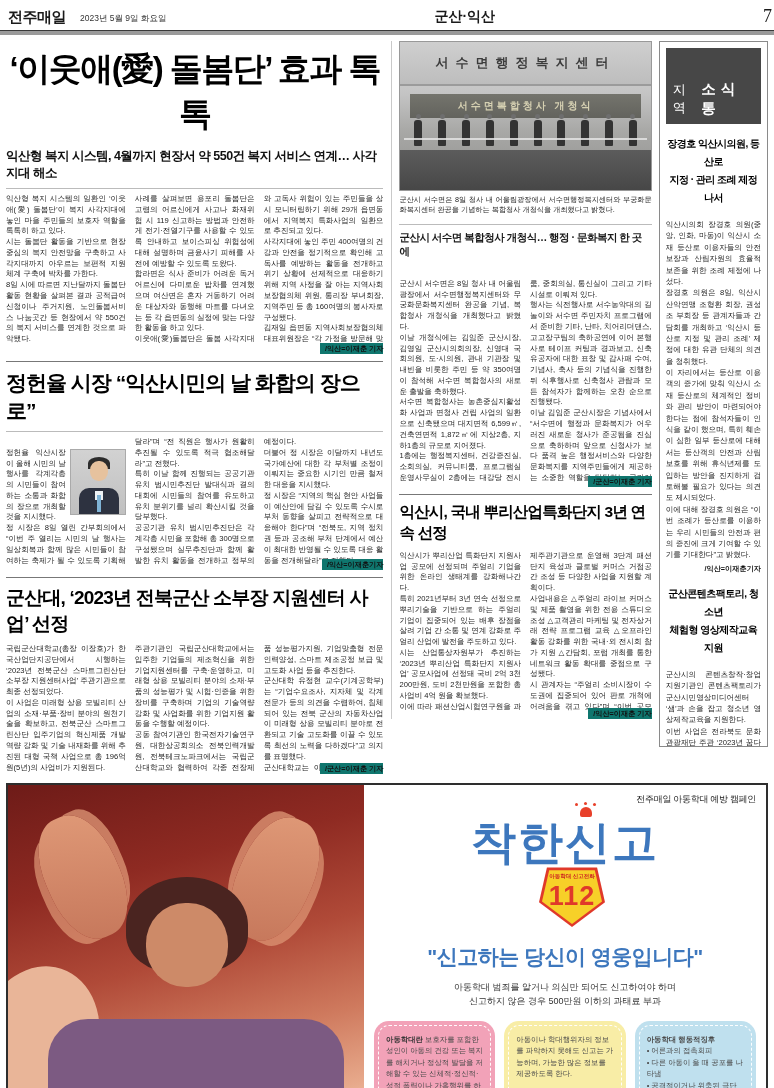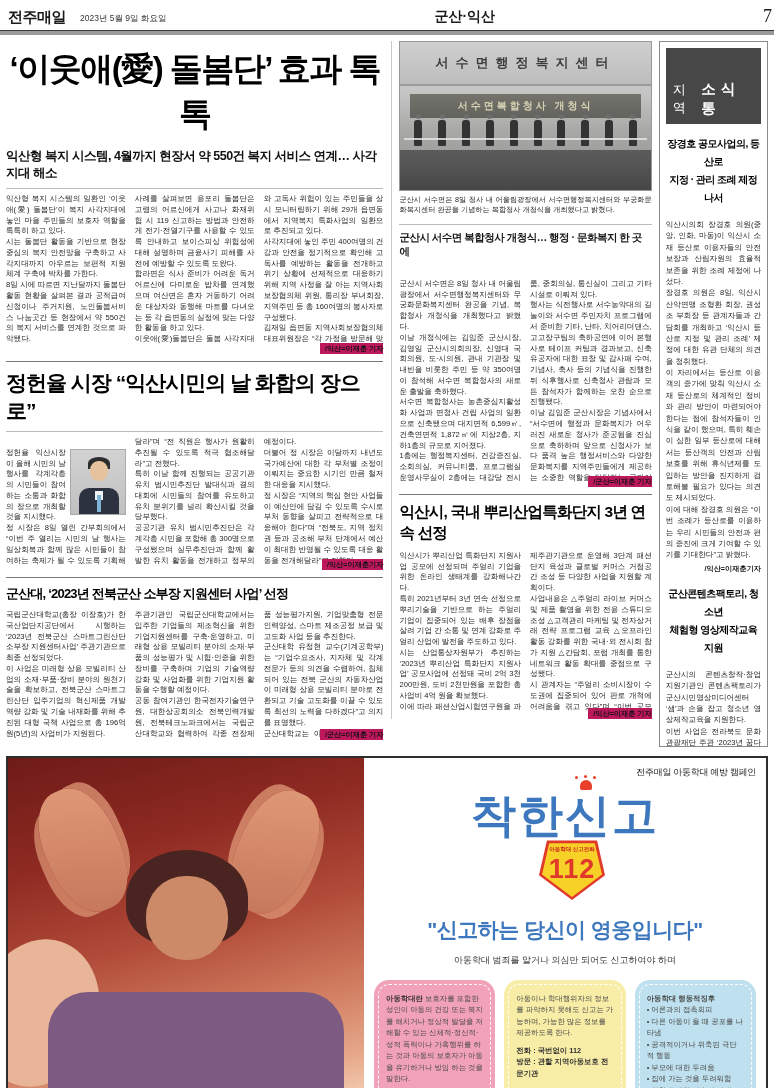--- a/index.html
+++ b/index.html
@@ -22,33 +22,33 @@
   .colM { width:262px; margin-left:8px; padding-left:7px; border-left:1px solid #c9c9c9; }
   .colS { width:110px; margin-left:7px; }
 
   .art-divider { border:none; border-top:1px solid #777; margin:7px 0; }
   .subrule { border:none; border-top:1px solid #bbb; margin:6px 0 5px 0; }
 
   .h1 { font-size:33px; font-weight:900; letter-spacing:-1.5px; text-align:center; padding-top:6px; color:#000; }
   .sub1 { font-size:12.5px; font-weight:700; margin-top:11px; letter-spacing:-0.5px; color:#111; }
   .h2 { font-size:21px; font-weight:900; letter-spacing:-1px; margin-top:4px; color:#000; }
   .sub2 { font-size:11px; font-weight:700; margin-top:7px; letter-spacing:-0.5px; }
-  .h3 { font-size:13px; font-weight:900; letter-spacing:-0.8px; margin-top:4px; color:#000; }
+  .h3 { font-size:19px; font-weight:900; letter-spacing:-0.8px; margin-top:4px; color:#000; }
   .h4 { font-size:19px; font-weight:900; letter-spacing:-1px; text-align:center; margin-top:8px; color:#000; }
   .sub4 { font-size:10.5px; font-weight:700; margin-top:6px; letter-spacing:-0.5px; }
   .h5 { font-size:15.5px; font-weight:900; letter-spacing:-0.8px; margin-top:3px; color:#000; }
 
   .body-txt {
     font-size:7.6px; line-height:1.42; text-align:justify; color:#222;
     white-space:pre-line; overflow:hidden; position:relative;
   }
   .c3 { column-count:3; column-gap:9px; }
   .c2 { column-count:2; column-gap:9px; }
   .byline {
-    position:absolute; right:0; bottom:0; background:#be185d; font-size:7.2px;
+    position:absolute; right:0; bottom:0; background:#0f766e; font-size:7.2px;
     padding:1px 0 0 5px; color:#111; font-weight:700;
   }
   .body-wrap { position:relative; }
 
   
   .portrait { float:right; width:56px; height:66px; margin:1px 0 3px 4px;
     background:linear-gradient(180deg,#d2d2d2 0%,#c0c0c0 100%); position:relative; overflow:hidden;
     border:1px solid #aaa; }
   .portrait .hair { position:absolute; top:7px; left:17px; width:22px; height:12px; border-radius:50% 50% 0 0; background:#2c2c2c; }
   .portrait .face { position:absolute; top:11px; left:19px; width:18px; height:20px; border-radius:46%; background:#e6c29e; }
@@ -245,21 +245,21 @@
     </div>
   </div>
 
   <div class="colS">
     <div class="sidebar">
       <div class="sb-head">
         <span class="t1">지역</span>
         <span class="t2">소식통</span>
       </div>
       <div>
-        <div class="sb-title" style="white-space:pre-line;">장경호 공모사업의, 등산로
+        <div class="sb-title" style="white-space:pre-line;">장경호 익산시의원, 등산로
 지정 · 관리 조례 제정 나서</div>
         <div class="sb-body">익산시의회 장경호 의원(중앙, 인화, 마동)이 익산시 소재 등산로 이용자들의 안전보장과 산림자원의 효율적 보존을 위한 조례 제정에 나섰다.
 장경호 의원은 8일, 익산시 산악연맹 조형환 회장, 권성조 부회장 등 관계자들과 간담회를 개최하고 ‘익산시 등산로 지정 및 관리 조례’ 제정에 대한 유관 단체의 의견을 청취했다.
 이 자리에서는 등산로 이용객의 증가에 맞춰 익산시 소재 등산로의 체계적인 정비와 관리 방안이 마련되어야 한다는 점에 참석자들이 인식을 같이 했으며, 특히 훼손이 심한 일부 등산로에 대해서는 등산객의 안전과 산림보호를 위해 휴식년제를 도입하는 방안을 진지하게 검토해볼 필요가 있다는 의견도 제시되었다.
 이에 대해 장경호 의원은 “이번 조례가 등산로를 이용하는 우리 시민들의 안전과 편의 증진에 크게 기여할 수 있기를 기대한다”고 밝혔다.</div>
         <div class="sb-byline">/익산=이재춘기자</div>
       </div>
       <div>
         <div class="sb-title" style="white-space:pre-line;">군산콘텐츠팩토리, 청소년
 체험형 영상제작교육 지원</div>
@@ -292,20 +292,21 @@
       <div class="badge">
         <div class="pent-o"></div>
         <div class="pent-i"></div>
         <div class="b-top">아동학대 신고전화</div>
         <div class="b-num">112</div>
       </div>
     </div>
     <div class="ad-slogan">"신고하는 당신이 영웅입니다"</div>
     <div class="ad-desc">
       <div>아동학대 범죄를 알거나 의심만 되어도 신고하여야 하며</div>
+      <div>신고하지 않은 경우 500만원 이하의 과태료 부과</div>
     </div>
     <div class="ad-boxes">
       <div class="adbox pink">
         <div class="adbox-in">
           <b class="lead">아동학대란</b><span> 보호자를 포함한 성인이 아동의 건강 또는 복지를 해치거나 정상적 발달을 저해할 수 있는 신체적·정신적·성적 폭력이나 가혹행위를 하는 것과 아동의 보호자가 아동을 유기하거나 방임 하는 것을 말한다.</span>
         </div>
       </div>
       <div class="adbox yellow">
         <div class="adbox-in">
           <div>아동이나 학대행위자의 정보를 파악하지 못해도 신고는 가능하며, 가능한 많은 정보를 제공하도록 한다.</div>

